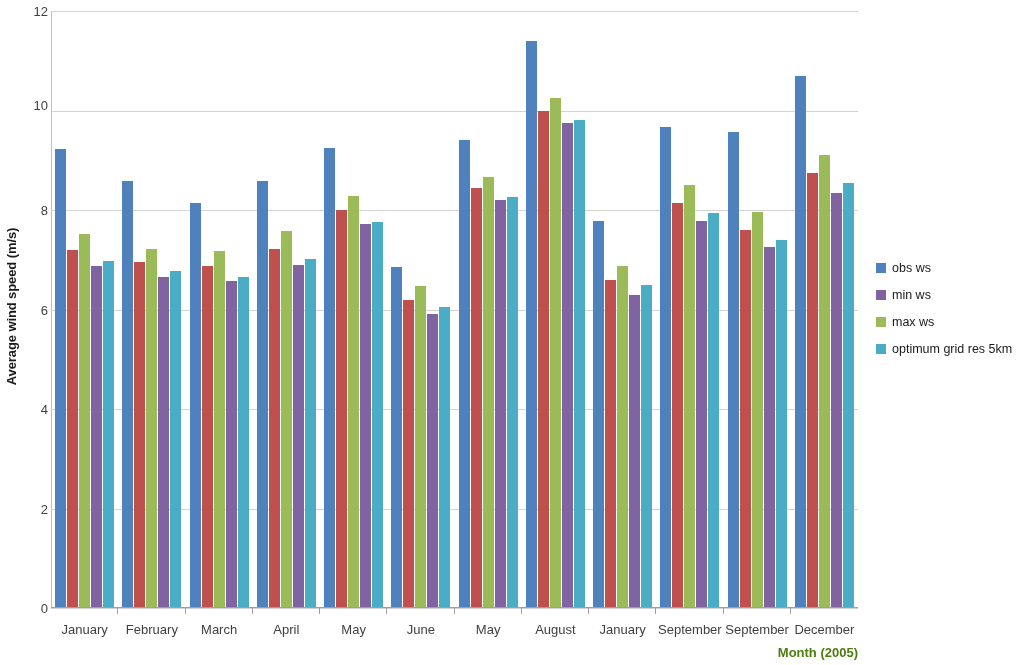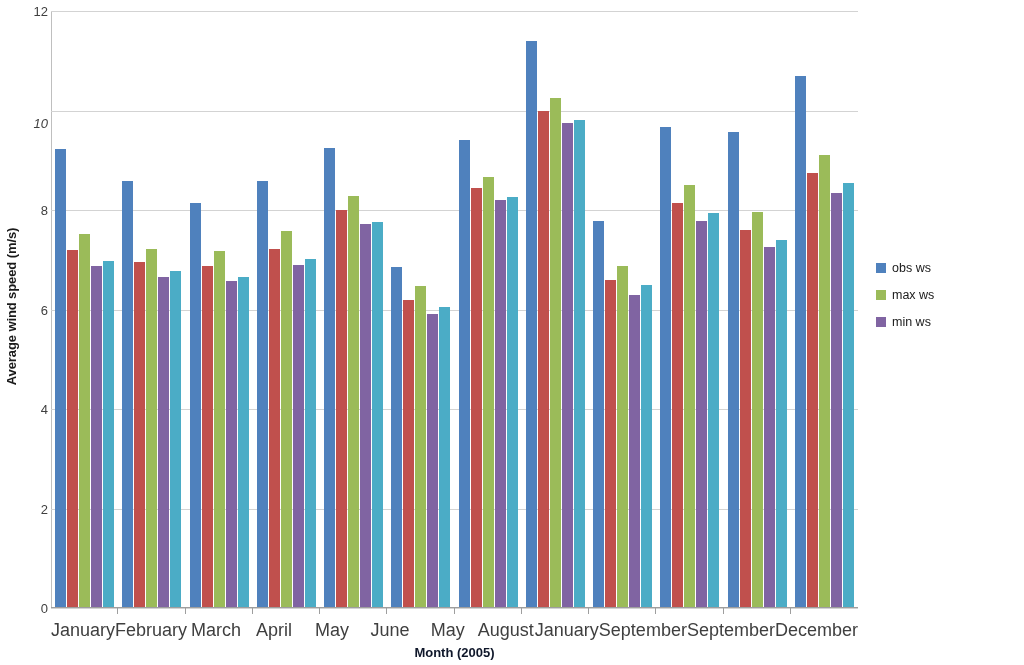--- a/index.html
+++ b/index.html
@@ -142,34 +142,34 @@
     position: absolute;
     left: 51px;
     top: 620px;
     width: 807px;
     height: 22px;
     display: flex;
   }
   .x-label {
     flex: 1 1 0;
     text-align: center;
-    font-size: 18px;
+    font-size: 13px;
     color: #3f3f3f;
     line-height: 20px;
     white-space: nowrap;
   }
   .x-axis-title {
     position: absolute;
     left: 51px;
     top: 645px;
     width: 807px;
-    text-align: center;
+    text-align: right;
     font-size: 13px;
     font-weight: bold;
-    color: #0f172a;
+    color: #4d7c0f;
   }
 
   
   #legend {
     position: absolute;
     left: 876px;
     top: 254px;
     width: 148px;
   }
   .legend-item {
@@ -202,21 +202,21 @@
       <div class="y-tick-label" style="top: 608px;">0</div>
       <div class="y-tick-mark" style="top: 608px;"></div>
       <div class="y-tick-label" style="top: 508.5px;">2</div>
       <div class="y-tick-mark" style="top: 508.5px;"></div>
       <div class="y-tick-label" style="top: 409px;">4</div>
       <div class="y-tick-mark" style="top: 409px;"></div>
       <div class="y-tick-label" style="top: 309.5px;">6</div>
       <div class="y-tick-mark" style="top: 309.5px;"></div>
       <div class="y-tick-label" style="top: 210px;">8</div>
       <div class="y-tick-mark" style="top: 210px;"></div>
-      <div class="y-tick-label" style="top: 123px; font-style: italic;">10</div>
+      <div class="y-tick-label" style="top: 105px;">10</div>
       <div class="y-tick-mark" style="top: 110.5px;"></div>
       <div class="y-tick-label" style="top: 11px;">12</div>
       <div class="y-tick-mark" style="top: 11px;"></div>
     </div>
 
   <div id="plot-area">
     <div class="axis-line-y"></div>
     <div id="gridlines">
         <div class="grid-line" style="top: 597px;"></div>
         <div class="grid-line" style="top: 497.5px;"></div>
@@ -461,22 +461,26 @@
       <div class="x-label">December</div>
     </div>
   <div class="x-axis-title">Month (2005)</div>
 
   <div id="legend">
       <div class="legend-item">
         <span class="legend-swatch" style="background: rgb(79, 129, 189);"></span>
         <span class="legend-label">obs ws</span>
       </div>
       <div class="legend-item">
+        <span class="legend-swatch" style="background: rgb(128, 100, 162);"></span>
+        <span class="legend-label">min ws</span>
+      </div>
+      <div class="legend-item">
         <span class="legend-swatch" style="background: rgb(155, 187, 89);"></span>
         <span class="legend-label">max ws</span>
       </div>
       <div class="legend-item">
-        <span class="legend-swatch" style="background: rgb(128, 100, 162);"></span>
-        <span class="legend-label">min ws</span>
+        <span class="legend-swatch" style="background: rgb(75, 172, 198);"></span>
+        <span class="legend-label">optimum grid res 5km</span>
       </div>
     </div>
 
 </div>
 
 </body></html>

